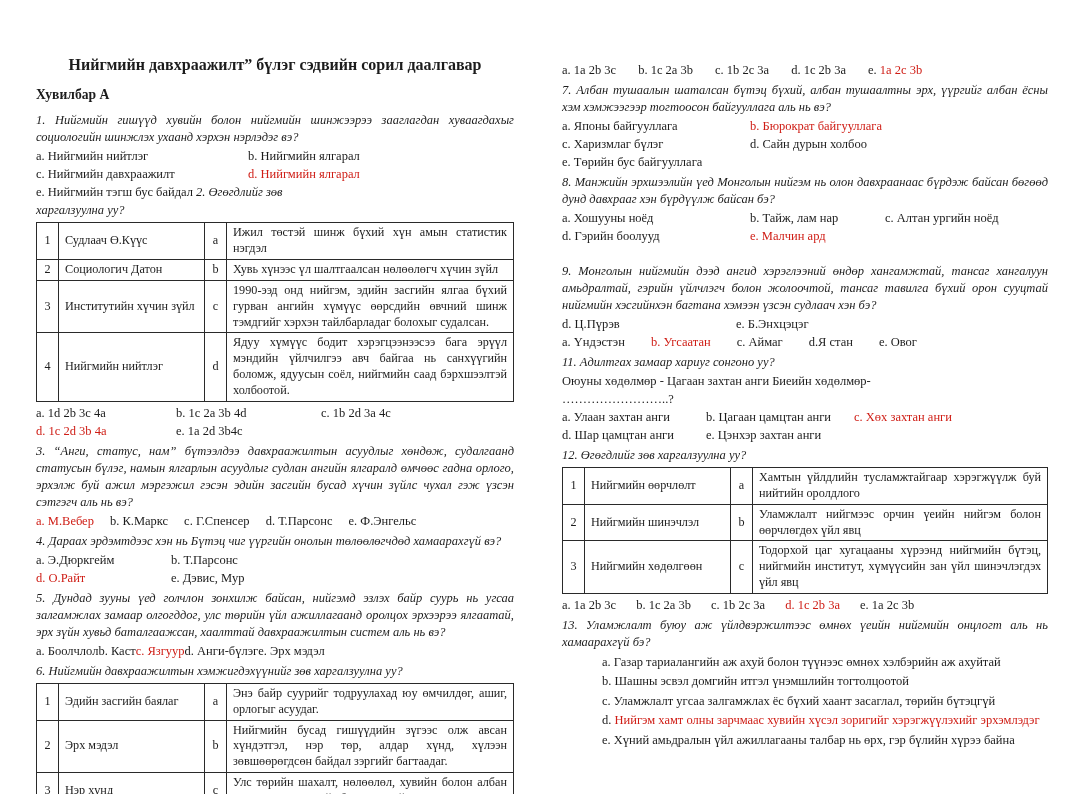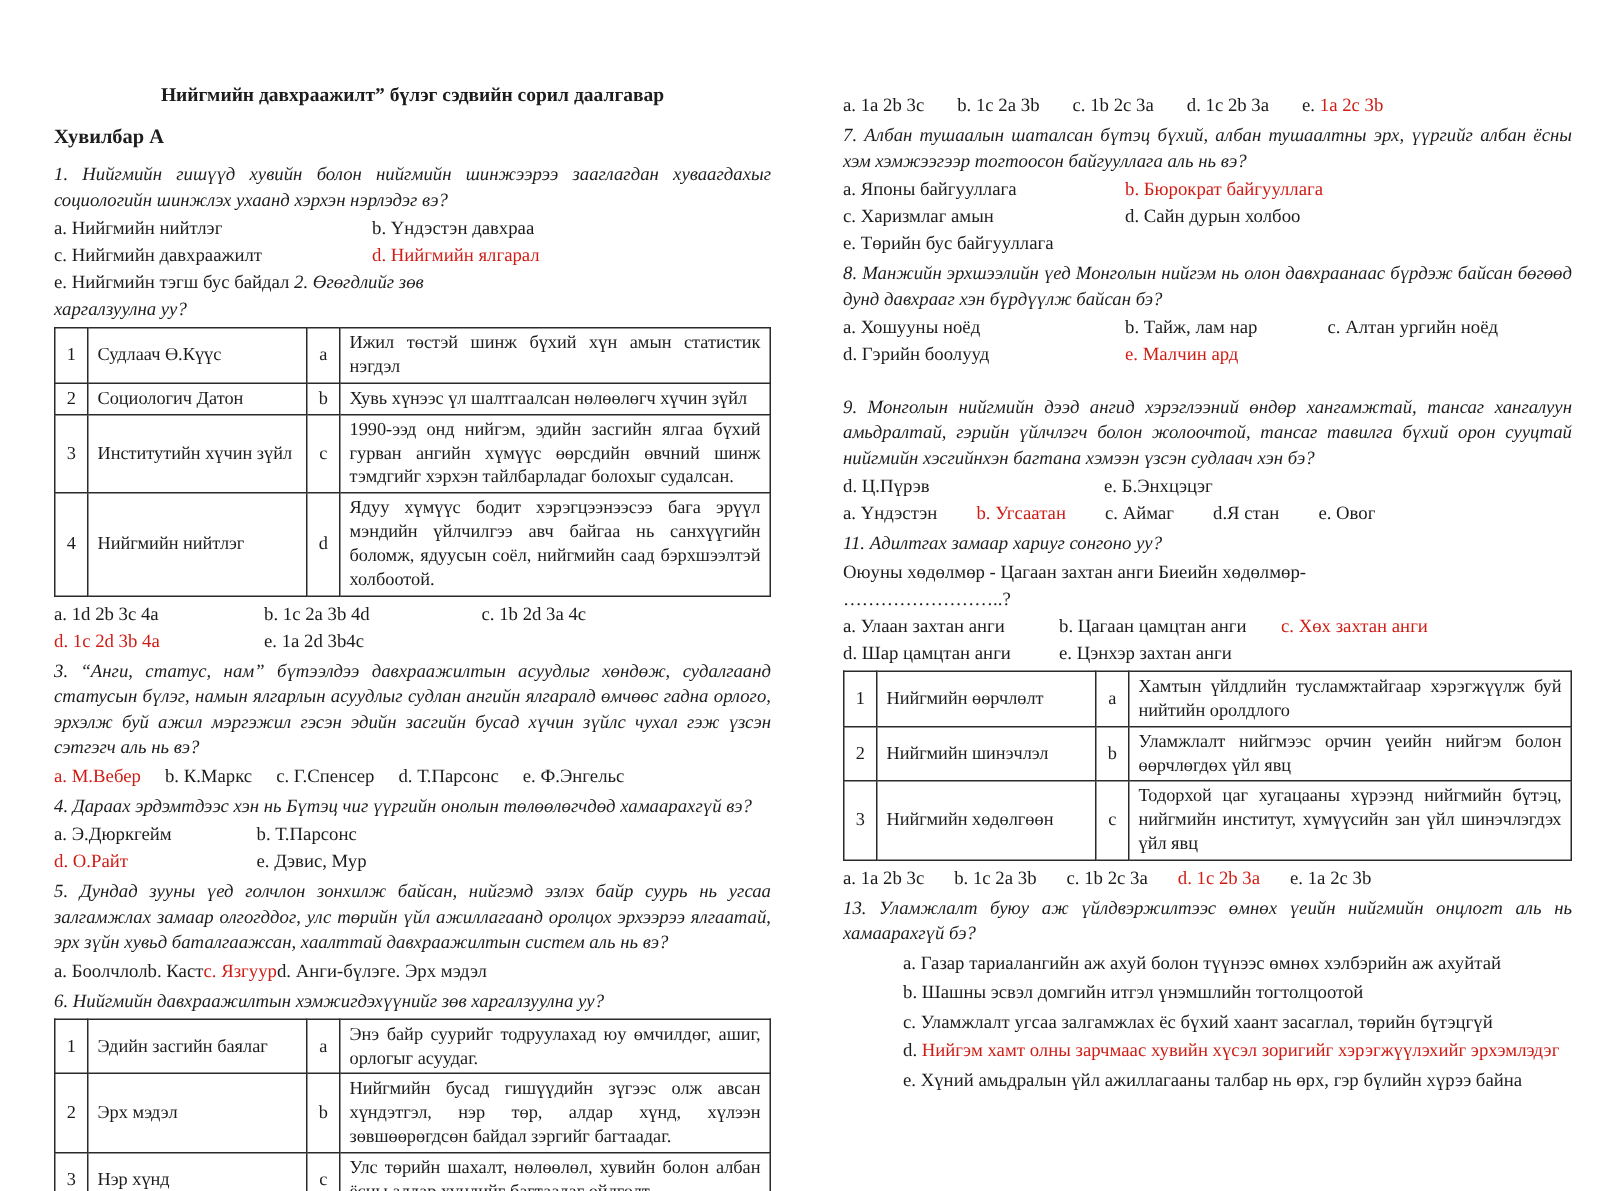--- a/index.html
+++ b/index.html
@@ -6,21 +6,21 @@
   *{box-sizing:border-box;}
   html,body{margin:0;padding:0;}
   body{
     width:1078px;height:794px;background:#ffffff;overflow:hidden;
     font-family:"Liberation Serif", serif;
     font-size:12.5px;line-height:1.36;color:var(--text);
   }
   .sheet{display:flex;padding:54px 28px 0 36px;gap:48px;}
   .col-left{width:478px;flex:0 0 478px;}
   .col-right{width:486px;flex:0 0 486px;padding-top:7px;}
-  .title{font-weight:bold;text-align:center;font-size:13px;margin:0 0 10px 0;}
+  .title{font-weight:bold;text-align:center;font-size:16px;margin:0 0 10px 0;}
   .variant{font-weight:bold;text-align:left;font-size:13.6px;margin:0 0 8px 0;}
   .stem{font-style:italic;text-align:justify;margin:3px 0 2px 0;}
   .line{margin:1px 0;}
   .grid{display:grid;}
   .flex{display:flex;}
   .gap16{gap:16px;} .gap18{} .gap20{gap:20px;} .gap22{gap:22px;} .gap26{gap:26px;text-align:center;}
   .g212{grid-template-columns:212px 1fr;}
   .g140-145{grid-template-columns:140px 145px 1fr;}
   .g140{grid-template-columns:140px 1fr;}
   .g135-130{grid-template-columns:135px 130px 1fr;}
@@ -49,21 +49,21 @@
 
 <div class="sheet">
 
   <div class="col-left">
     <div class="title">Нийгмийн давхраажилт” бүлэг сэдвийн сорил даалгавар</div>
     <div class="variant">Хувилбар А</div>
 
     <p class="stem">1. Нийгмийн гишүүд хувийн болон нийгмийн шинжээрээ зааглагдан хуваагдахыг социологийн шинжлэх ухаанд хэрхэн нэрлэдэг вэ?</p>
     <div class="grid g212 line">
       <span>a. Нийгмийн нийтлэг</span>
-      <span>b. Үндэстэн давхраа</span>
+      <span>b. Нийгмийн ялгарал</span>
     </div>
     <div class="grid g212 line">
       <span>c. Нийгмийн давхраажилт</span>
       <span class="redb">d. Нийгмийн ялгарал</span>
     </div>
     <div class="line">
       <span>e. Нийгмийн тэгш бус байдал</span>
       <span class="inline-next">2. Өгөгдлийг зөв</span>
     </div>
     <div class="line inline-next">харгалзуулна уу?</div>
@@ -169,21 +169,21 @@
       <span>d. 1c 2b 3a</span>
       <span><span>e.</span> <span class="red">1a 2c 3b</span></span>
     </div>
 
     <p class="stem">7. Албан тушаалын шаталсан бүтэц бүхий, албан тушаалтны эрх, үүргийг албан ёсны хэм хэмжээгээр тогтоосон байгууллага аль нь вэ?</p>
     <div class="grid g188 line">
       <span>a. Японы байгууллага</span>
       <span class="red">b. Бюрократ байгууллага</span>
     </div>
     <div class="grid g188 line">
-      <span>c. Харизмлаг амын</span>
+      <span>c. Харизмлаг бүлэг</span>
       <span>d. Сайн дурын холбоо</span>
     </div>
     <div class="line">
       <span>e. Төрийн бус байгууллага</span>
     </div>
 
     <p class="stem">8. Манжийн эрхшээлийн үед Монголын нийгэм нь олон давхраанаас бүрдэж байсан бөгөөд дунд давхрааг хэн бүрдүүлж байсан бэ?</p>
     <div class="grid g188-135 line">
       <span>a. Хошууны ноёд</span>
       <span>b. Тайж, лам нар</span>
@@ -214,20 +214,21 @@
     <div class="grid g144-148 line">
       <span>a. Улаан захтан анги</span>
       <span>b. Цагаан цамцтан анги</span>
       <span class="red">c. Хөх захтан анги</span>
     </div>
     <div class="grid g144 line">
       <span>d. Шар цамцтан анги</span>
       <span>e. Цэнхэр захтан анги</span>
     </div>
 
+    <p class="stem">12. Өгөгдлийг зөв харгалзуулна уу?</p>
     <table>
       <tbody>
         <tr>
           <td class="c">1</td>
           <td class="term">Нийгмийн өөрчлөлт</td>
           <td class="c">a</td>
           <td class="desc">Хамтын үйлдлийн тусламжтайгаар хэрэгжүүлж буй нийтийн оролдлого</td>
         </tr>
         <tr>
           <td class="c">2</td>

